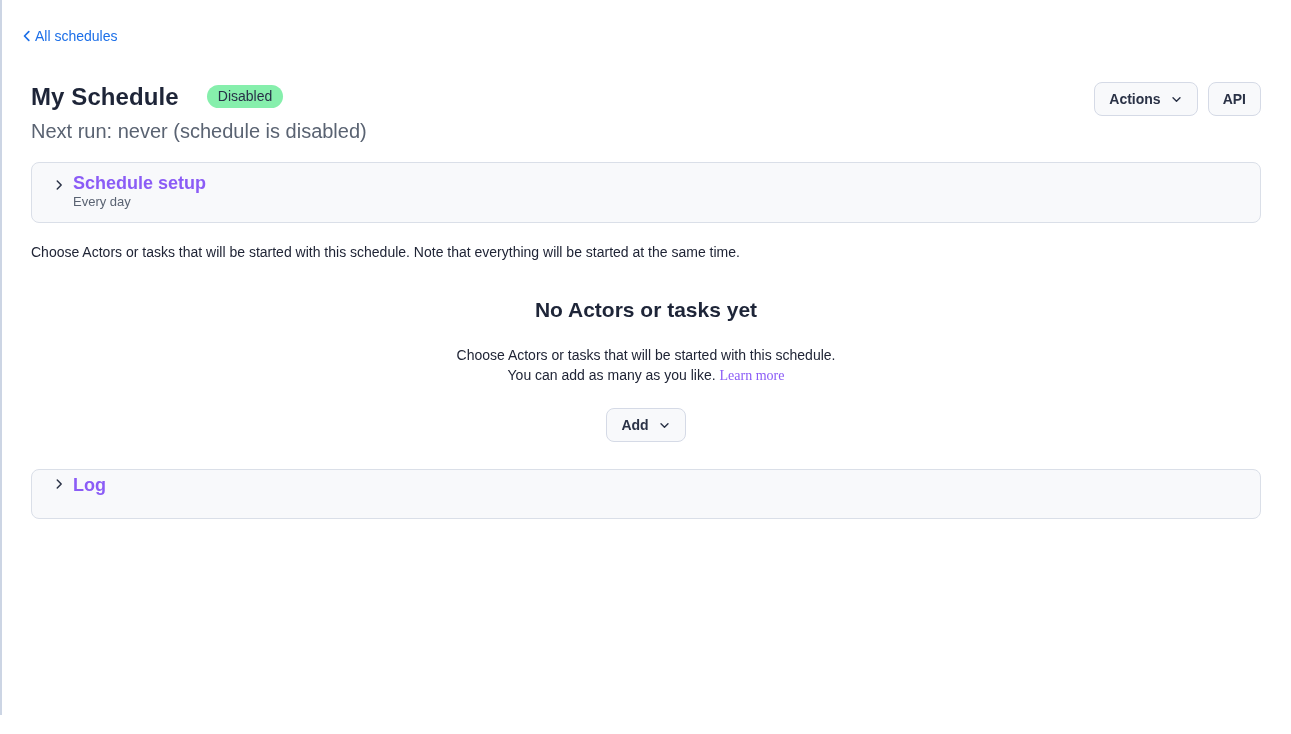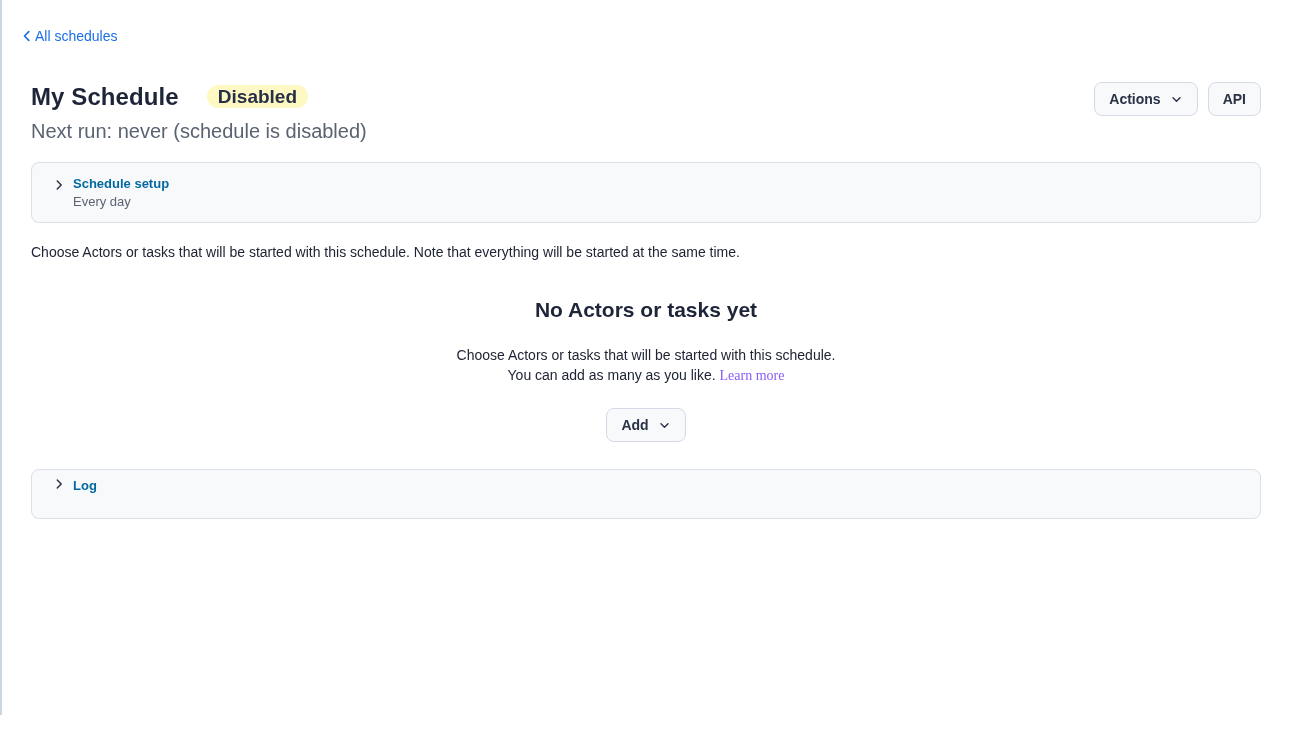--- a/index.html
+++ b/index.html
@@ -28,22 +28,22 @@
   .back-link svg { display: block; }
 
   
   .header-row {
     margin-top: 34px;
     display: flex; justify-content: space-between; align-items: flex-start;
   }
   .title-line { display: flex; align-items: center; gap: 28px; }
   h1 { font-size: 24px; line-height: 29px; font-weight: 700; color: #1e2538; letter-spacing: .1px; }
   .badge {
-    background: #fef9c3; color: #273047;
-    font-size: 19px; font-weight: 700;
+    background: #86efac; color: #273047;
+    font-size: 14px; font-weight: 400;
     padding: 4px 11px; border-radius: 12px; line-height: 15px;
   }
   .subtitle { margin-top: 9px; font-size: 20px; color: #5a6372; }
   .header-actions { display: flex; gap: 10px; padding-left: 27px; }
   .btn {
     height: 34px; padding: 0 14px;
     display: inline-flex; align-items: center; gap: 9px;
     background: #f8f9fb; border: 1px solid #d5dae6; border-radius: 8px;
     font-family: inherit; font-size: 14px; font-weight: 600; color: #2a3246;
     cursor: pointer;
@@ -53,21 +53,21 @@
   
   .panel {
     background: #f8f9fb; border: 1px solid #dadfe8; border-radius: 8px;
     display: flex; gap: 7px;
     cursor: pointer;
   }
   .panel.setup { margin-top: 19px; padding: 12px 16px 12px 20px; }
   .panel.log   { margin-top: 27px; height: 50px; padding: 0 16px 17px 20px; align-items: center; }
   .panel .chev { color: #2a3246; }
   .panel.setup .chev { margin-top: 3px; }
-  .panel-title { font-size: 13px; line-height: 17px; font-weight: 700; color: #0369a1; }
+  .panel-title { font-size: 18px; line-height: 17px; font-weight: 700; color: #8b5cf6; }
   .panel-sub { margin-top: 2px; font-size: 13px; line-height: 16px; color: #5a6372; }
 
   .note { margin-top: 21px; font-size: 14px; line-height: 17px; color: #202536; }
 
   
   .empty { text-align: center; }
   .empty h2 { margin-top: 36px; font-size: 21px; line-height: 25px; font-weight: 600; color: #1e2538; }
   .empty p { margin-top: 23px; font-size: 14px; line-height: 20px; color: #202536; }
   .link { color: #8b5cf6; text-decoration: none; cursor: pointer; font-family: Liberation Serif, serif; }
   .add-wrap { margin-top: 22px; }

